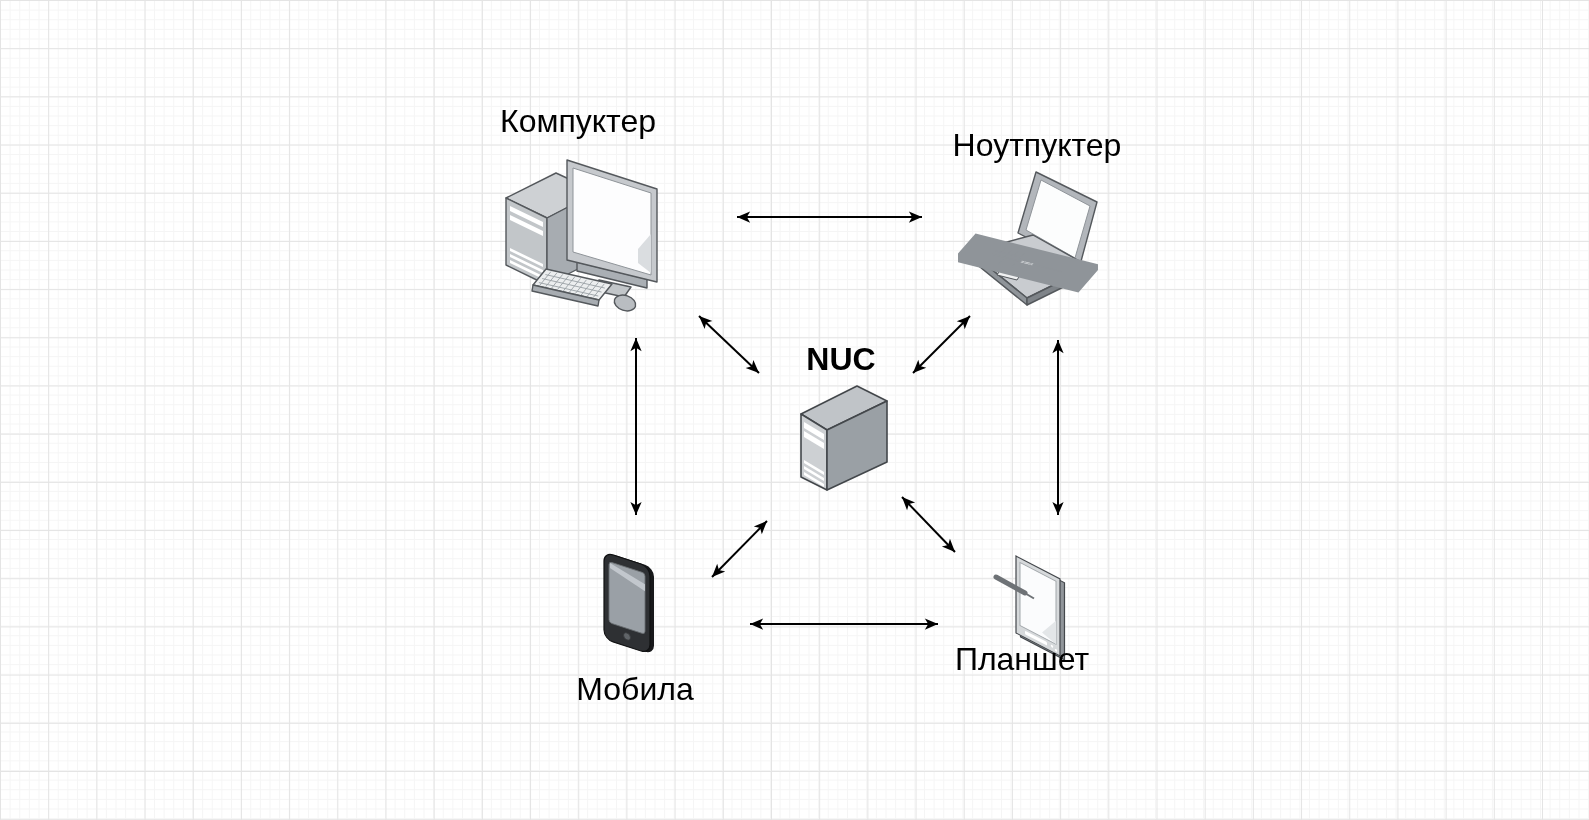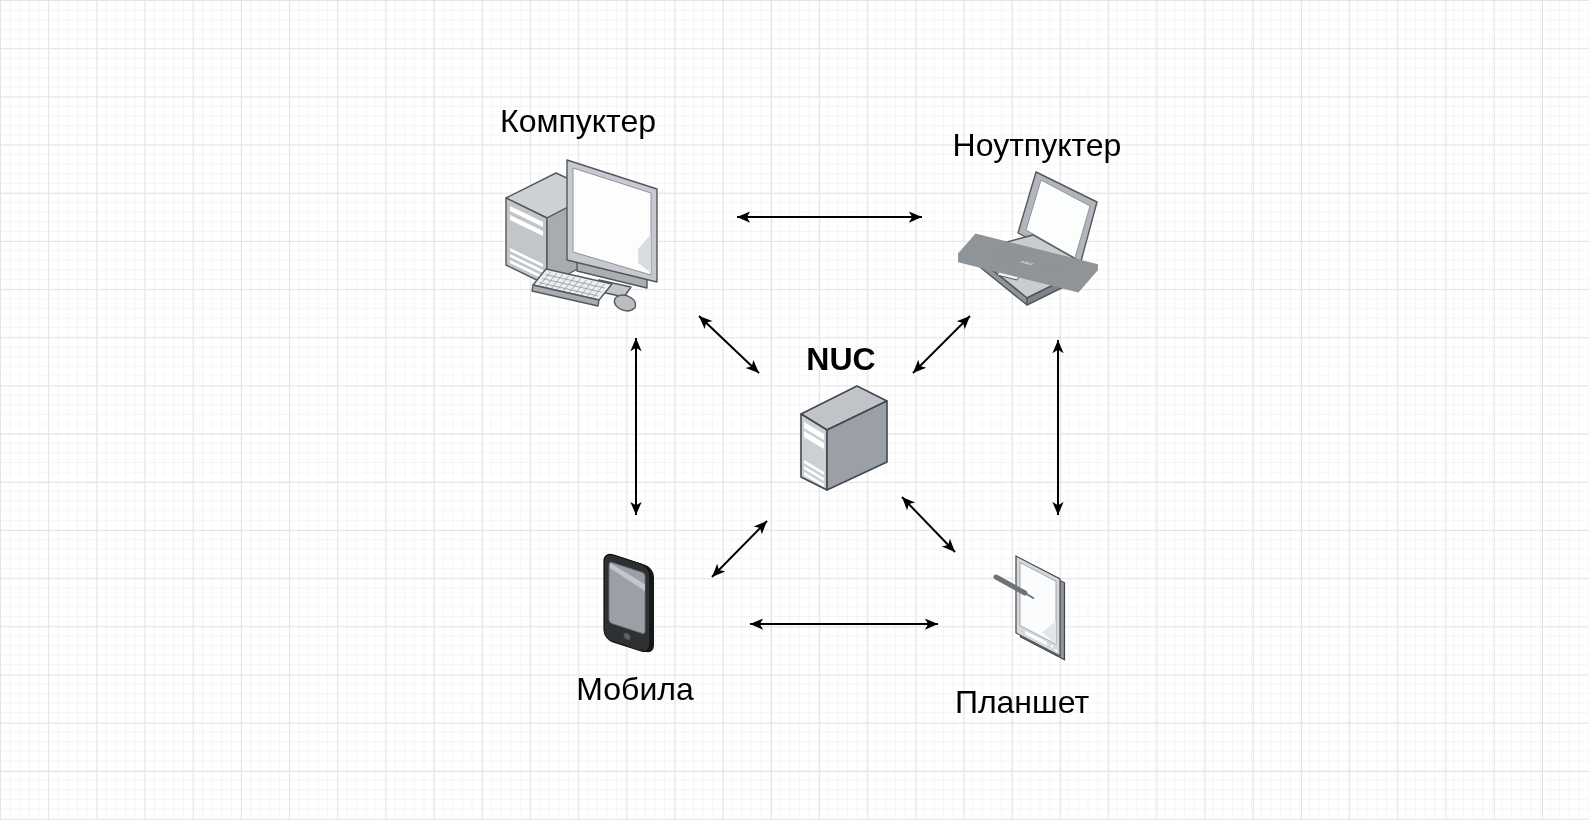--- a/index.html
+++ b/index.html
@@ -152,15 +152,15 @@
     <g>
       <line x1="11" y1="32" x2="40" y2="48" stroke="#6e7276" stroke-width="5" stroke-linecap="round"></line>
       <line x1="38" y1="47" x2="49" y2="53.5" stroke="#6e7276" stroke-width="2"></line>
     </g>
   </svg>
 
   <div class="node-label" style="left:578px; top:103px;">Компуктер</div>
   <div class="node-label" style="left:1037px; top:103px;margin-top:24px;">Ноутпуктер</div>
   <div class="node-label" style="left:841px; top:341px;font-weight:bold;">NUC</div>
   <div class="node-label" style="left:635px; top:671px;text-align:center;">Мобила</div>
-  <div class="node-label" style="left:1022px; top:684px;">Планшет</div>
+  <div class="node-label" style="left:1022px; top:641px;">Планшет</div>
 
 </div>
 
 </body></html>

